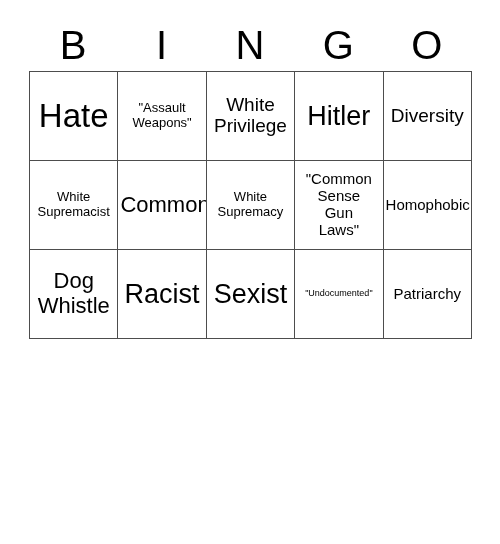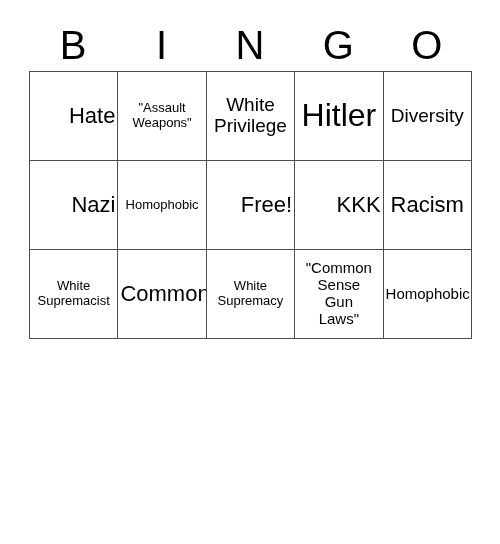--- a/index.html
+++ b/index.html
@@ -65,22 +65,22 @@
     color: #000000;
     white-space: pre-line;
   }
 
   
   .fs-xs   { font-size: 9px;  line-height: 1.1; }
   .fs-sm   { font-size: 13px; line-height: 1.12; }
   .fs-md   { font-size: 15px; line-height: 1.12; }
   .fs-lg   { font-size: 19px; line-height: 1.1; }
   .fs-xl   { font-size: 22px; line-height: 1.12; }
-  .fs-xxl  { font-size: 32px; line-height: 1.06; }
-  .fs-huge { font-size: 22px; line-height: 1.04; text-align: right; }
+  .fs-xxl  { font-size: 27px; line-height: 1.06; }
+  .fs-huge { font-size: 33px; line-height: 1.04; }
 </style>
 </head>
 <body>
 
 <div id="bingo-card">
 
   <div id="bingo-header">
     <div class="header-letter">B</div>
     <div class="header-letter">I</div>
     <div class="header-letter">N</div>
@@ -104,53 +104,54 @@
           </td>
         <td>
             <span class="cell-text fs-xxl">Hitler</span>
           </td>
         <td>
             <span class="cell-text fs-lg">Diversity</span>
           </td>
       </tr>
       <tr>
         <td>
-            <span class="cell-text fs-huge">Nazi</span>
-          </td>
-        <td>
-            <span class="cell-text fs-sm">Homophobic</span>
-          </td>
-        <td>
-            <span class="cell-text fs-huge">Free!</span>
-          </td>
-        <td>
-            <span class="cell-text fs-huge">KKK</span>
-          </td>
-        <td>
-            <span class="cell-text fs-xl">Racism</span>
-          </td>
-      </tr>
-      <tr>
-        <td>
             <span class="cell-text fs-sm">White
 Supremacist</span>
           </td>
         <td>
             <span class="cell-text fs-xl">Common</span>
           </td>
         <td>
             <span class="cell-text fs-sm">White
 Supremacy</span>
           </td>
         <td>
             <span class="cell-text fs-md">"Common
 Sense
 Gun
 Laws"</span>
           </td>
         <td>
             <span class="cell-text fs-md">Homophobic</span>
           </td>
       </tr>
+      <tr>
+        <td>
+            <span class="cell-text fs-xl">Dog
+Whistle</span>
+          </td>
+        <td>
+            <span class="cell-text fs-xxl">Racist</span>
+          </td>
+        <td>
+            <span class="cell-text fs-xxl">Sexist</span>
+          </td>
+        <td>
+            <span class="cell-text fs-xs">"Undocumented"</span>
+          </td>
+        <td>
+            <span class="cell-text fs-md">Patriarchy</span>
+          </td>
+      </tr>
     </tbody>
   </table>
 
 </div>
 
 </body></html>

